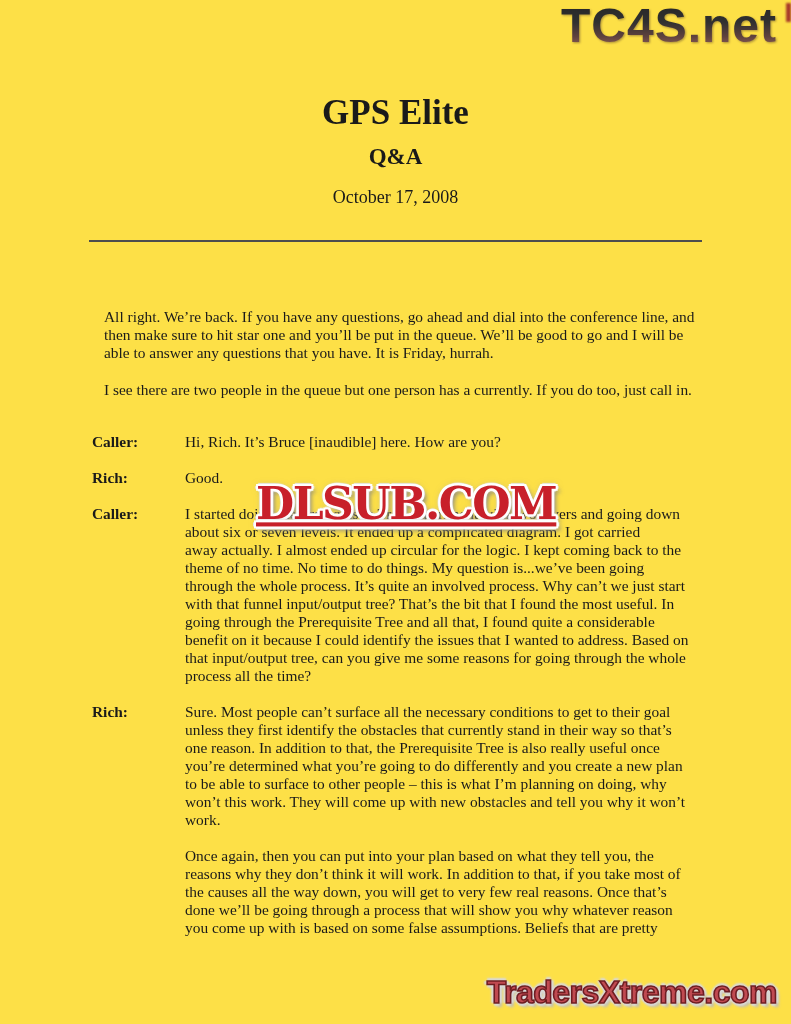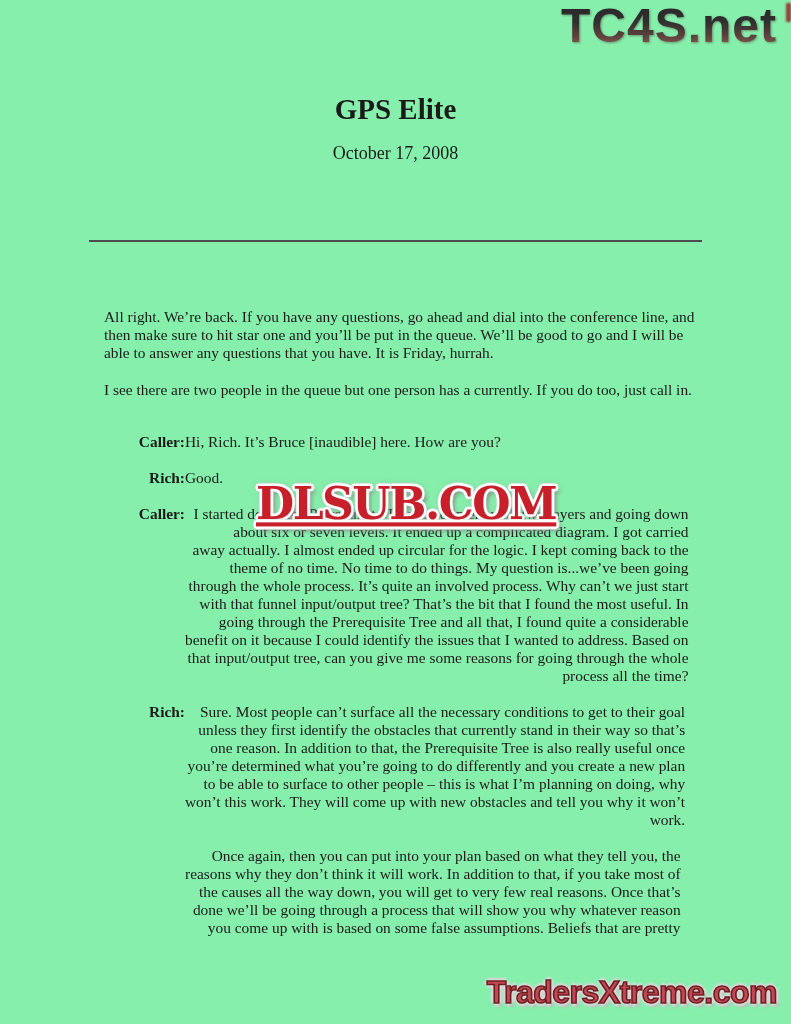--- a/index.html
+++ b/index.html
@@ -4,21 +4,21 @@
 <style>
   html, body {
     margin: 0;
     padding: 0;
     background: #ffffff;
   }
   .page {
     position: relative;
     width: 791px;
     height: 1024px;
-    background: #86efac;
+    background: #fde047;
     overflow: hidden;
     font-family: "Liberation Serif", serif;
     color: #1a1a1a;
   }
 
   
   .tc4s-logo {
     position: absolute;
     top: 2px;
     right: 14px;
@@ -46,21 +46,21 @@
 
   
   .doc-header {
     position: absolute;
     top: 95px;
     left: 0;
     width: 100%;
     text-align: center;
   }
   .doc-title {
-    font-size: 29px;
+    font-size: 35px;
     font-weight: bold;
     line-height: 1;
     margin: 0;
   }
   .doc-subtitle {
     font-size: 23px;
     font-weight: bold;
     line-height: 1;
     margin: 15px 0 0 0;
   }
@@ -90,21 +90,20 @@
   }
   .content p {
     margin: 12px;
     white-space: pre;
   }
   .content p + p {
     margin-top: 19px;
   }
   .dialogue {
     margin-top: 34px;
-    text-align: right;
   }
   .dlg-row {
     display: flex;
     margin-top: 18px;
   }
   .dlg-row:first-child {
     margin-top: 0;
   }
   .speaker {
     width: 93px;
@@ -153,20 +152,21 @@
 </head>
 <body>
 
 <div class="page">
 
   <div class="tc4s-logo">TC4S.net</div>
   <div class="corner-mark"></div>
 
   <div class="doc-header">
     <h1 class="doc-title">GPS Elite</h1>
+    <h2 class="doc-subtitle">Q&amp;A</h2>
     <p class="doc-date">October 17, 2008</p>
   </div>
 
   <div class="divider"></div>
 
   <div class="content">
     <p>All right. We’re back. If you have any questions, go ahead and dial into the conference line, and
 then make sure to hit star one and you’ll be put in the queue. We’ll be good to go and I will be
 able to answer any questions that you have. It is Friday, hurrah.</p>
     <p>I see there are two people in the queue but one person has a currently. If you do too, just call in.</p>

